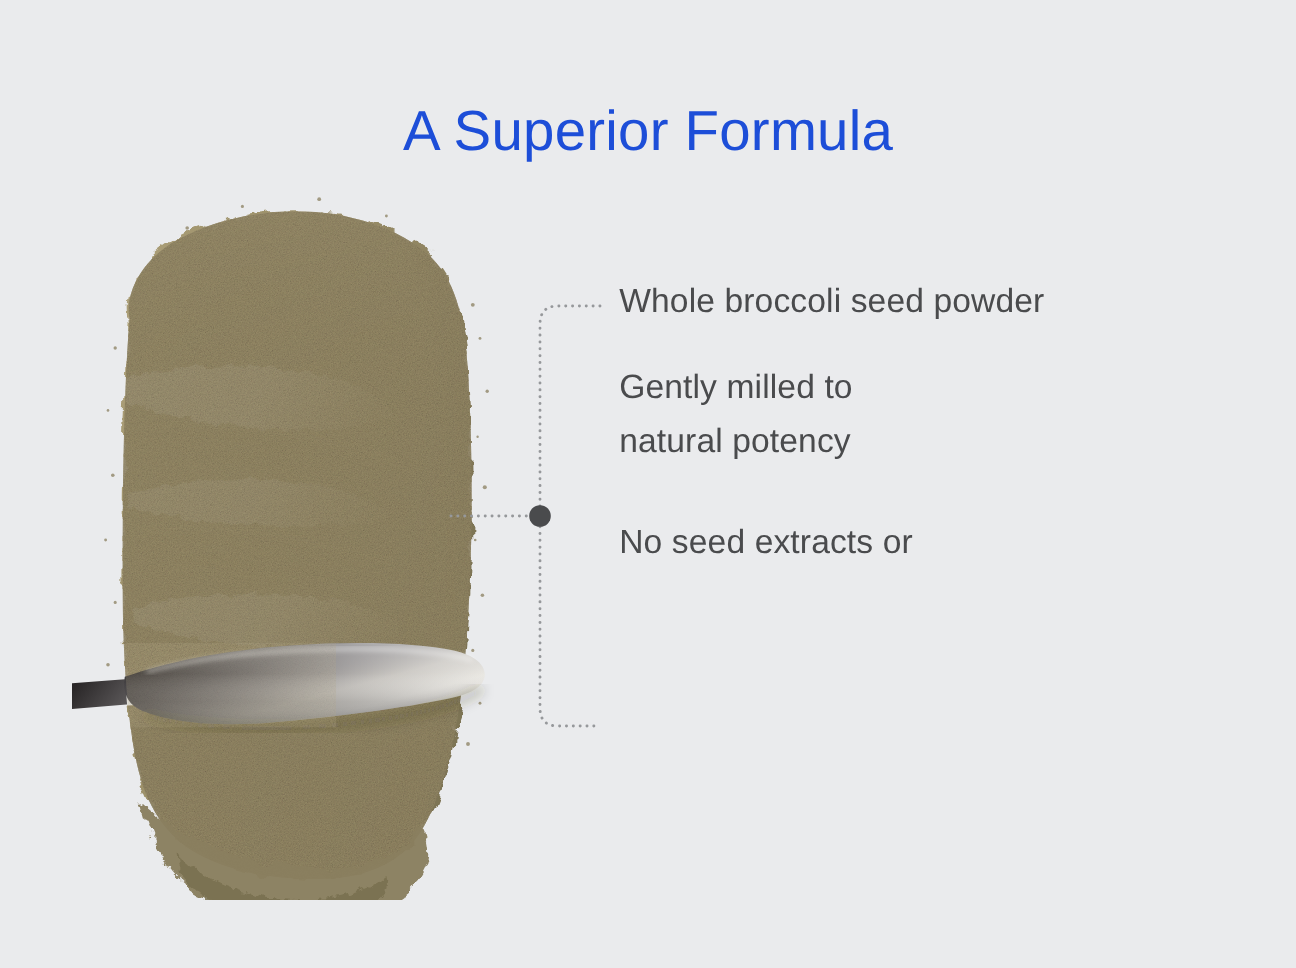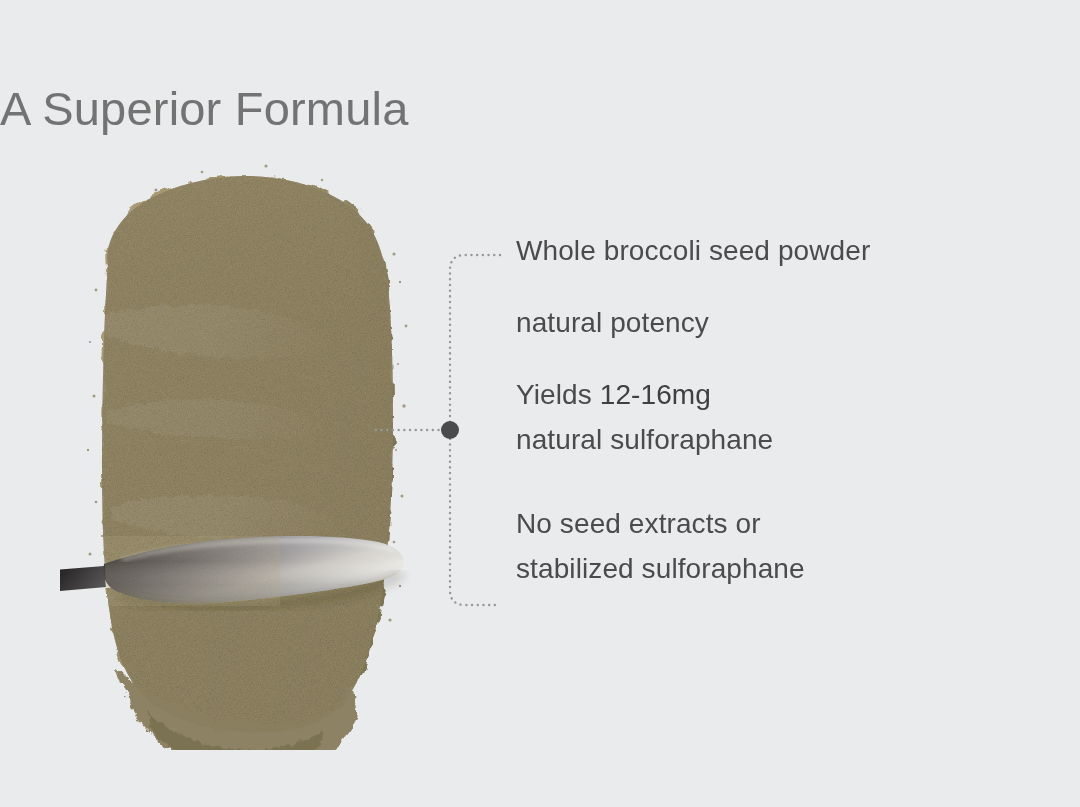--- a/index.html
+++ b/index.html
@@ -23,24 +23,25 @@
     height: 807px;
     background: #eaebed;
   }
 
   
   .page-title {
     position: absolute;
     left: 0;
     top: 82px;
     width: 1080px;
+    text-align: center;
     font-size: 47px;
     font-weight: 300;
     letter-spacing: 0.2px;
-    color: #737373;
+    color: #1d4ed8;
     line-height: 1.15;
     white-space: nowrap;
   }
 
   
   .photo-wrap {
     position: absolute;
     left: 60px;
     top: 150px;
     width: 360px;
@@ -338,28 +339,24 @@
     <circle cx="90" cy="200" r="9" fill="#4a4b4d"></circle>
   </svg>
 
   <div class="feature-list">
 
     <div class="feature-item fi-0">
       <span class="ln">Whole broccoli seed powder</span>
     </div>
 
     <div class="feature-item fi-1">
+      <span class="ln">Gently milled to</span>
       <span class="ln">natural potency</span>
     </div>
 
-    <div class="feature-item fi-2">
-      <span class="ln"><span>Yields </span><span class="em">12-16mg</span></span>
-      <span class="ln">natural sulforaphane</span>
-    </div>
 
     <div class="feature-item fi-3">
       <span class="ln">No seed extracts or</span>
-      <span class="ln">stabilized sulforaphane</span>
     </div>
 
   </div>
 
 </div>
 
 </body></html>

